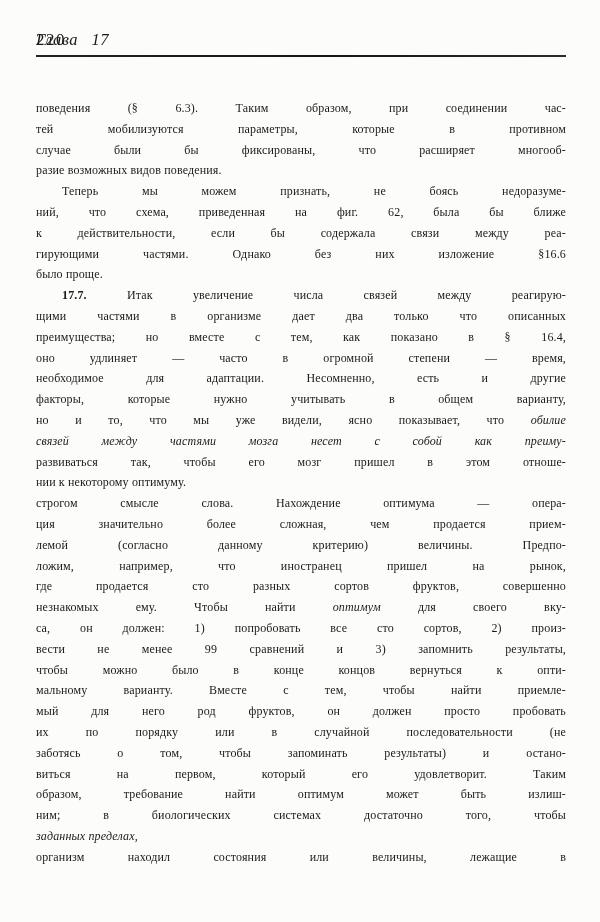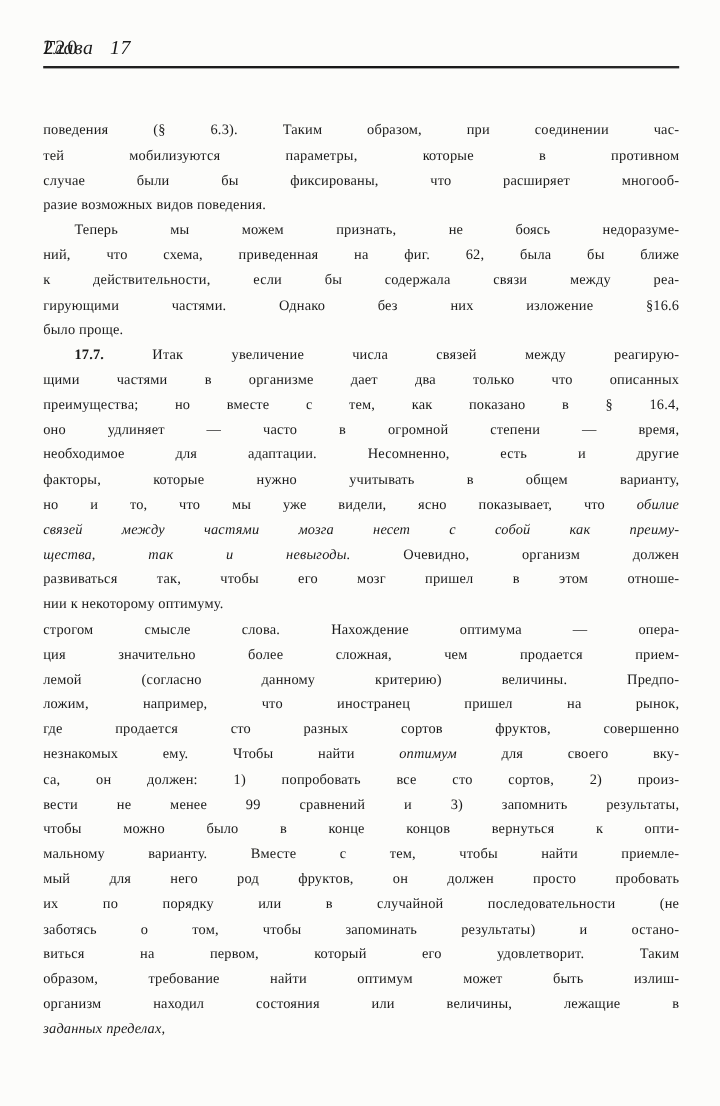--- a/index.html
+++ b/index.html
@@ -62,34 +62,34 @@
       <div class="line">гирующими частями. Однако без них изложение §16.6</div>
       <div class="line last">было проще.</div>
       <div class="line indent"><span class="bd">17.7.</span> Итак увеличение числа связей между реагирую-</div>
       <div class="line">щими частями в организме дает два только что описанных</div>
       <div class="line">преимущества; но вместе с тем, как показано в § 16.4,</div>
       <div class="line">оно удлиняет — часто в огромной степени — время,</div>
       <div class="line">необходимое для адаптации. Несомненно, есть и другие</div>
       <div class="line">факторы, которые нужно учитывать в общем варианту,</div>
       <div class="line">но и то, что мы уже видели, ясно показывает, что <span class="it">обилие</span></div>
       <div class="line"><span class="it">связей между частями мозга несет с собой как преиму-</span></div>
-      <div class="line"><span class="it">щества, так и невыгоды.</span> Очевидно, организм должен</div>
       <div class="line">развиваться так, чтобы его мозг пришел в этом отноше-</div>
       <div class="line last">нии к некоторому оптимуму.</div>
       <div class="line">строгом смысле слова. Нахождение оптимума — опера-</div>
       <div class="line">ция значительно более сложная, чем продается прием-</div>
       <div class="line">лемой (согласно данному критерию) величины. Предпо-</div>
       <div class="line">ложим, например, что иностранец пришел на рынок,</div>
       <div class="line">где продается сто разных сортов фруктов, совершенно</div>
       <div class="line">незнакомых ему. Чтобы найти <span class="it">оптимум</span> для своего вку-</div>
       <div class="line">са, он должен: 1) попробовать все сто сортов, 2) произ-</div>
       <div class="line">вести не менее 99 сравнений и 3) запомнить результаты,</div>
       <div class="line">чтобы можно было в конце концов вернуться к опти-</div>
       <div class="line">мальному варианту. Вместе с тем, чтобы найти приемле-</div>
       <div class="line">мый для него род фруктов, он должен просто пробовать</div>
       <div class="line">их по порядку или в случайной последовательности (не</div>
       <div class="line">заботясь о том, чтобы запоминать результаты) и остано-</div>
       <div class="line">виться на первом, который его удовлетворит. Таким</div>
       <div class="line">образом, требование найти оптимум может быть излиш-</div>
+      <div class="line">ним; в биологических системах достаточно того, чтобы</div>
+      <div class="line last"><span class="it">заданных пределах,</span></div>
       <div class="line">организм находил состояния или величины, лежащие в</div>
-      <div class="line last"><span class="it">заданных пределах,</span></div>
     </div>
 </div>
 
 </body></html>

